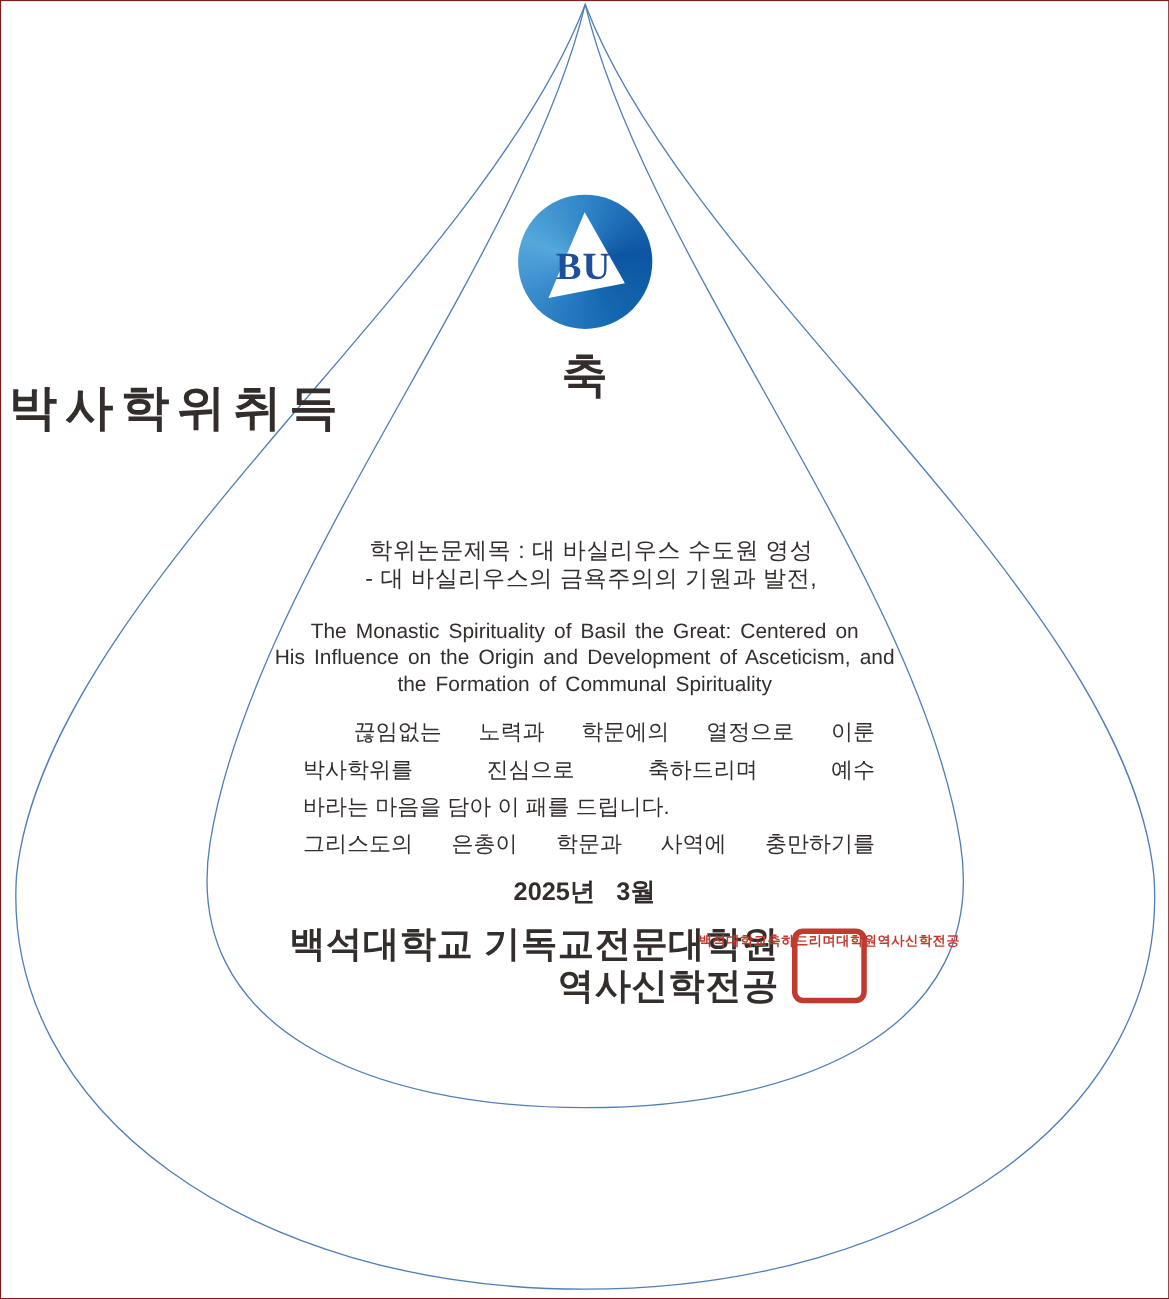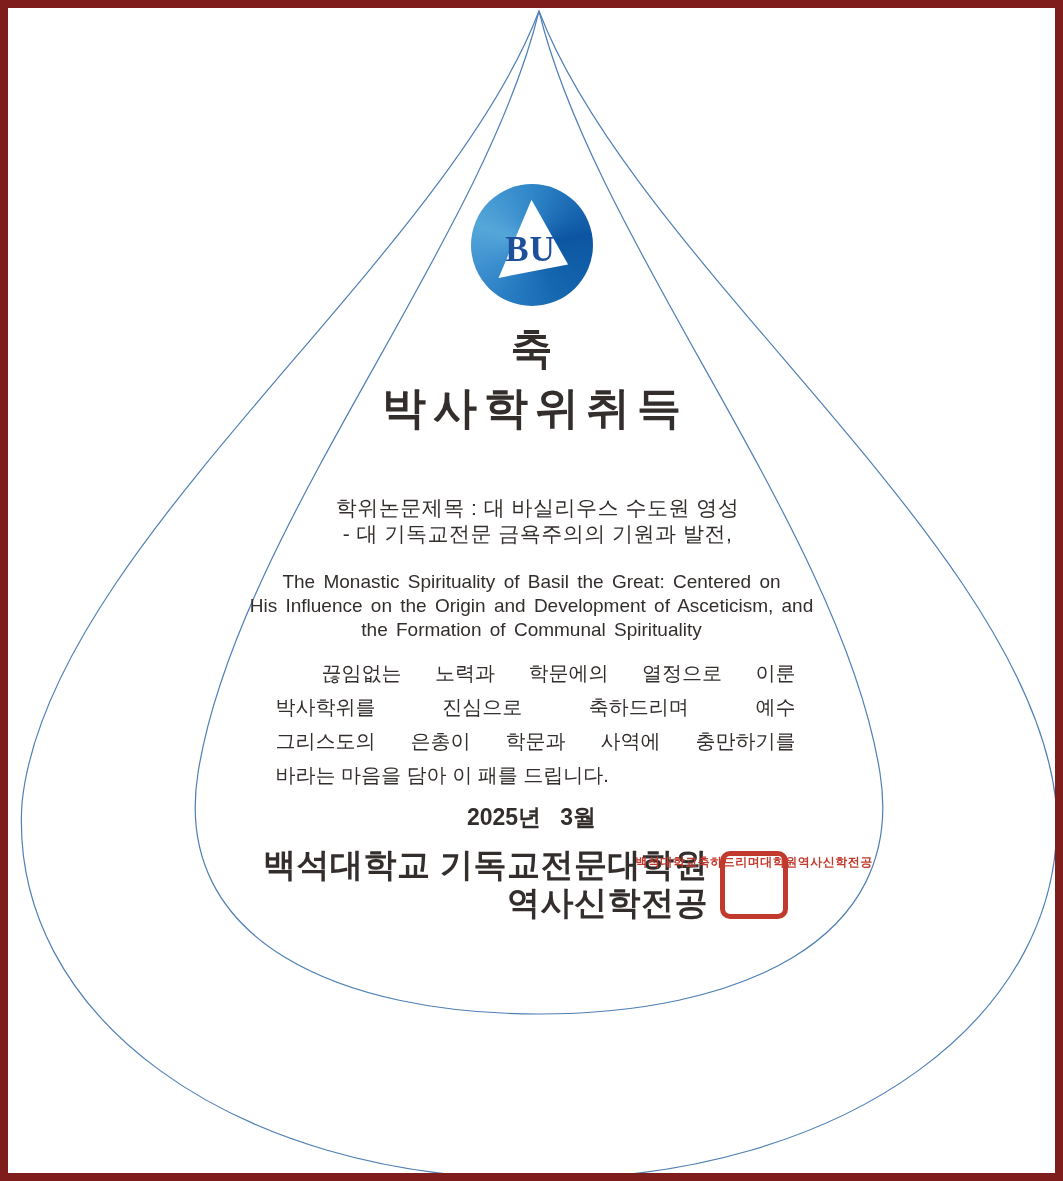--- a/index.html
+++ b/index.html
@@ -1,20 +1,20 @@
 <!DOCTYPE html>
 <html lang="ko"><head>
 <meta charset="utf-8">
 <style>
   html,body { margin:0; padding:0; background:#ffffff; }
   .canvas {
     position:relative;
     width:1063px; height:1181px;
     box-sizing:border-box;
-    border:8px solid #7f1d1d;
+    border:1px solid #7f1d1d;
     background:#ffffff;
     overflow:hidden;
     font-family:"Liberation Sans", sans-serif;
     color:#332e2c;
   }
   .outlines { position:absolute; left:0; top:0; width:1063px; height:1181px; }
 
   
   .logo { position:absolute; top:176px; left:50%; transform:translateX(-50%); }
   .logo-circle {
@@ -32,22 +32,22 @@
     font-size:35px; font-weight:700; color:#1d4f9b; letter-spacing:1px;
   }
 
   
   .title1 {
     position:absolute; top:318px; left:0; right:0; text-align:center;
     font-family:"Liberation Serif", serif; font-weight:700;
     font-size:42px; line-height:46px; color:#332e2c;
   }
   .title2 {
-    position:absolute; top:376px; left:0; right:0; text-align:center;
-    font-family:Liberation Serif, serif; font-weight:700;
+    position:absolute; top:348px; left:0; right:0; 
+    font-family:Liberation Mono, monospace; font-weight:700;
     font-size:44px; line-height:50px; letter-spacing:7px; text-indent:7px;
   }
 
   
   .name-line {
     position:absolute; top:438px; left:calc(50% + 104px); transform:translateX(-50%);
     white-space:nowrap;
   }
   .name-label { font-size:23px; vertical-align:2px; letter-spacing:1px; }
   .name-value { font-size:31px; font-weight:600; word-spacing:22px; margin-left:8px; }
@@ -111,34 +111,34 @@
       <span class="logo-text">BU</span>
     </div>
   </div>
 
   <div class="title1">축</div>
   <div class="title2">박사학위취득</div>
 
 
   <div class="thesis-kr">
     <div>학위논문제목 : 대 바실리우스 수도원 영성</div>
-    <div>- 대 기독교전문 금욕주의의 기원과 발전,</div>
+    <div>- 대 바실리우스의 금욕주의의 기원과 발전,</div>
   </div>
 
   <div class="thesis-en">
     <div>The Monastic Spirituality of Basil the Great: Centered on</div>
     <div>His Influence on the Origin and Development of Asceticism, and</div>
     <div>the Formation of Communal Spirituality</div>
   </div>
 
   <div class="message">
     <div class="msg-line first">끊임없는 노력과 학문에의 열정으로 이룬</div>
     <div class="msg-line">박사학위를 진심으로 축하드리며 예수</div>
+    <div class="msg-line last">바라는 마음을 담아 이 패를 드립니다.</div>
     <div class="msg-line">그리스도의 은총이 학문과 사역에 충만하기를</div>
-    <div class="msg-line last">바라는 마음을 담아 이 패를 드립니다.</div>
   </div>
 
   <div class="date">2025년   3월</div>
 
   <div class="inst-row">
     <div class="inst-text">
       <div>백석대학교 기독교전문대학원</div>
       <div>역사신학전공</div>
     </div>
     <div class="seal">

